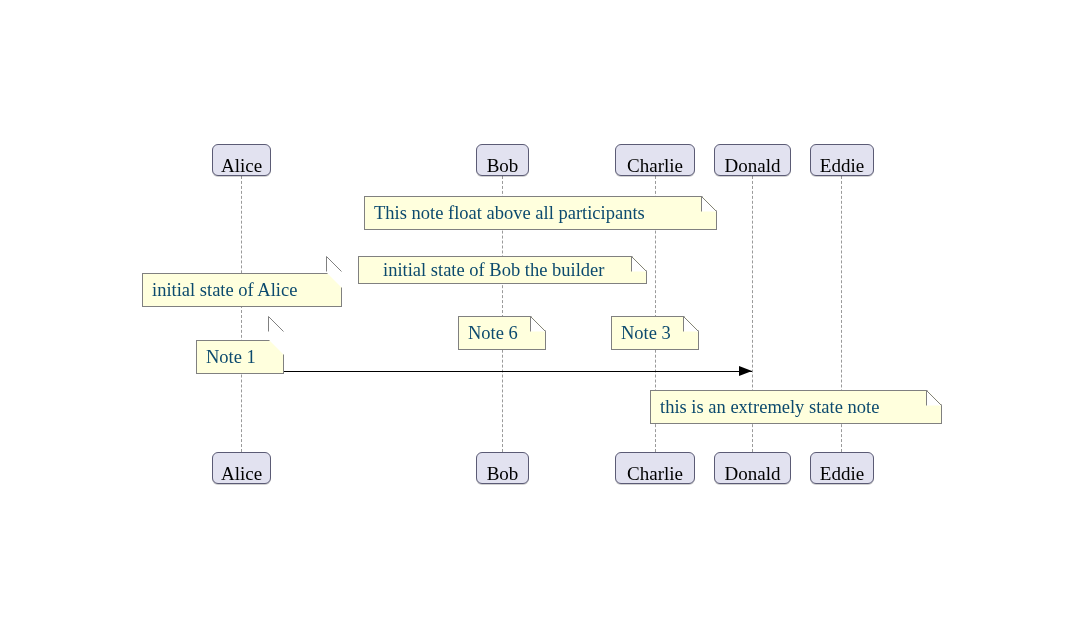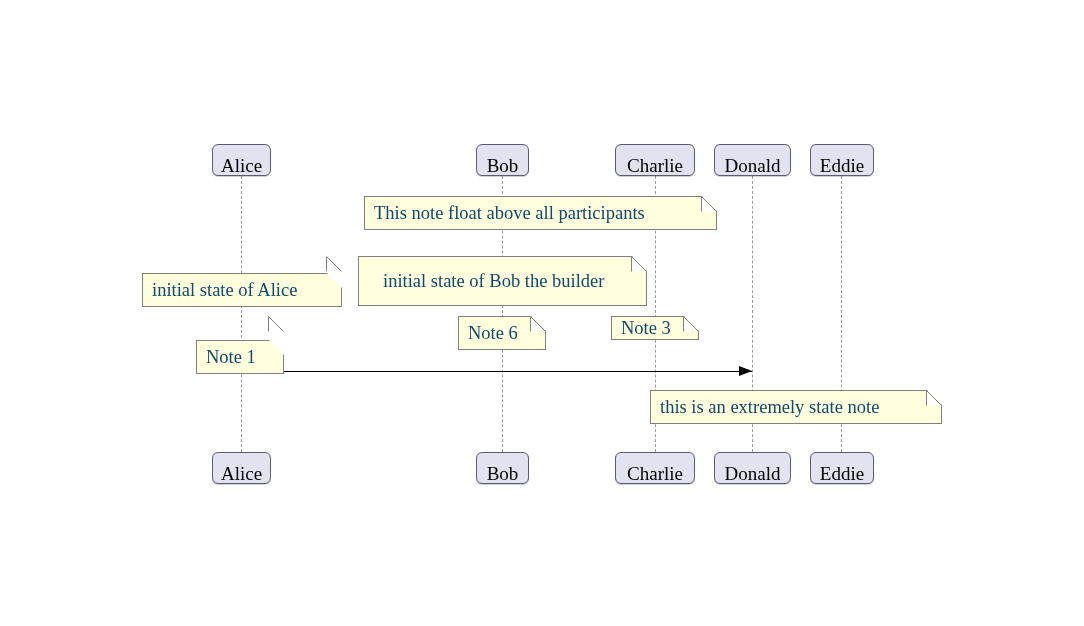--- a/index.html
+++ b/index.html
@@ -146,21 +146,21 @@
         <path d="M0.5 0.5 L0.5 15.5" stroke="#808080" stroke-width="1" fill="none"></path>
       </svg>
       <div class="note" style="left: 142px; top: 256px; width: 200px; height: 34px; margin-top: 17px;">
         <span class="note-text">initial state of Alice</span>
       </div>
       <svg class="note-fold" viewBox="0 0 16 16" width="16" height="16" style="position: absolute; left: 326px; top: 256px;">
         <path d="M0.5 0.5 L15.5 15.5 L0.5 15.5 Z" fill="#ffffff" stroke="none"></path>
         <path d="M0.5 0.5 L15.5 15.5" stroke="#808080" stroke-width="1" fill="none"></path>
         <path d="M0.5 0.5 L0.5 15.5" stroke="#808080" stroke-width="1" fill="none"></path>
       </svg>
-      <div class="note" style="left: 358px; top: 256px; width: 289px; height: 50px; padding-left: 24px;">
+      <div class="note" style="left: 358px; top: 256px; width: 289px; height: 28px; padding-left: 24px;">
         <span class="note-text">initial state of Bob the builder</span>
       </div>
       <svg class="note-fold" viewBox="0 0 16 16" width="16" height="16" style="position: absolute; left: 631px; top: 256px;">
         <path d="M0.5 0.5 L15.5 15.5 L0.5 15.5 Z" fill="#ffffff" stroke="none"></path>
         <path d="M0.5 0.5 L15.5 15.5" stroke="#808080" stroke-width="1" fill="none"></path>
         <path d="M0.5 0.5 L0.5 15.5" stroke="#808080" stroke-width="1" fill="none"></path>
       </svg>
       <div class="note" style="left: 196px; top: 316px; width: 88px; height: 34px; margin-top: 24px;">
         <span class="note-text">Note 1</span>
       </div>
@@ -170,21 +170,21 @@
         <path d="M0.5 0.5 L0.5 15.5" stroke="#808080" stroke-width="1" fill="none"></path>
       </svg>
       <div class="note" style="left: 458px; top: 316px; width: 88px; height: 34px;">
         <span class="note-text">Note 6</span>
       </div>
       <svg class="note-fold" viewBox="0 0 16 16" width="16" height="16" style="position: absolute; left: 530px; top: 316px;">
         <path d="M0.5 0.5 L15.5 15.5 L0.5 15.5 Z" fill="#ffffff" stroke="none"></path>
         <path d="M0.5 0.5 L15.5 15.5" stroke="#808080" stroke-width="1" fill="none"></path>
         <path d="M0.5 0.5 L0.5 15.5" stroke="#808080" stroke-width="1" fill="none"></path>
       </svg>
-      <div class="note" style="left: 611px; top: 316px; width: 88px; height: 24px;">
+      <div class="note" style="left: 611px; top: 316px; width: 88px; height: 34px;">
         <span class="note-text">Note 3</span>
       </div>
       <svg class="note-fold" viewBox="0 0 16 16" width="16" height="16" style="position: absolute; left: 683px; top: 316px;">
         <path d="M0.5 0.5 L15.5 15.5 L0.5 15.5 Z" fill="#ffffff" stroke="none"></path>
         <path d="M0.5 0.5 L15.5 15.5" stroke="#808080" stroke-width="1" fill="none"></path>
         <path d="M0.5 0.5 L0.5 15.5" stroke="#808080" stroke-width="1" fill="none"></path>
       </svg>
       <div class="note" style="left: 650px; top: 390px; width: 292px; height: 34px;">
         <span class="note-text">this is an extremely state note</span>
       </div>

